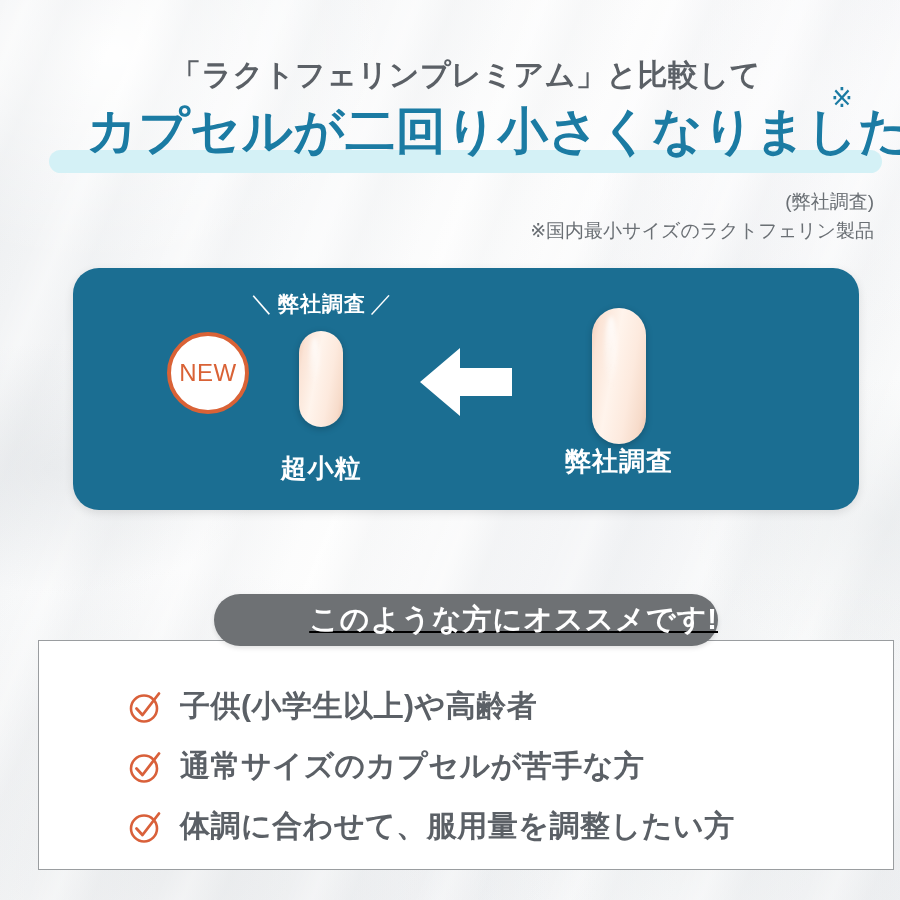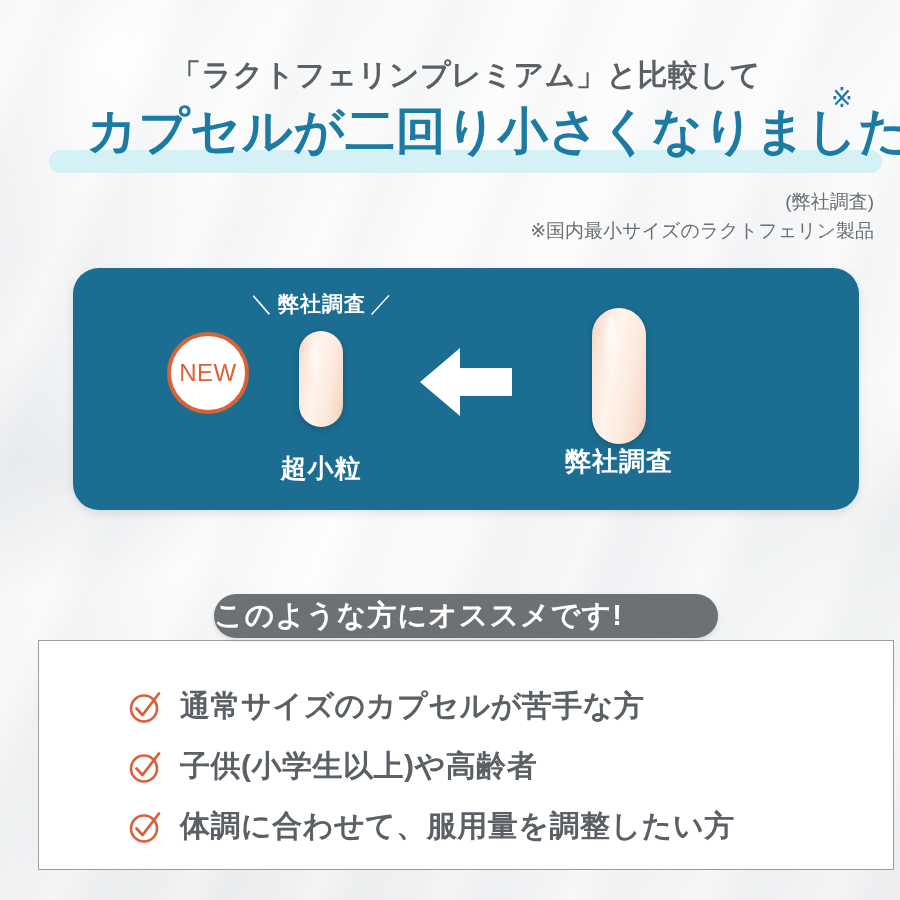--- a/index.html
+++ b/index.html
@@ -232,28 +232,29 @@
     height: 230px;
     background: #ffffff;
     border: 1px solid #9a9da0;
     box-sizing: border-box;
   }
   .rec-banner {
     position: absolute;
     left: 198px;
     top: 594px;
     width: 504px;
-    height: 44px;
+    height: 52px;
     background: #6e7174;
     border-radius: 26px;
     display: flex;
     align-items: center;
-    justify-content: flex-start;
+    justify-content: flex-end;
     box-shadow: 0 2px 5px rgba(0,0,0,0.12);
     z-index: 3;
+    text-decoration: underline;
   }
   .rec-banner-text {
     color: #ffffff;
     font-size: 29px;
     font-weight: bold;
     letter-spacing: 1px;
     white-space: nowrap;
   }
 
   .rec-list {
@@ -327,47 +328,47 @@
     <div class="cap-label cap-label-small">超小粒</div>
     <div class="cap-label cap-label-large">弊社調査</div>
 
     <div class="rec-card"></div>
 
     <div class="rec-banner">
       <span class="rec-banner-text">このような方にオススメです!</span>
     </div>
 
     <div class="rec-list">
+
+      <div class="rec-item">
+        <span class="check-icon">
+          <svg viewBox="0 0 34 34" width="34" height="34" aria-hidden="true">
+            <circle cx="16" cy="18.5" r="13" fill="none" stroke="#d9603a" stroke-width="2.6"></circle>
+            <path d="M8.5 18.5 L14.5 25 L31 3.5" fill="none" stroke="#d9603a" stroke-width="2.8" stroke-linecap="round" stroke-linejoin="round"></path>
+          </svg>
+        </span>
+        <span class="rec-text">子供(小学生以上)や高齢者</span>
+      </div>
 
       <div class="rec-item">
         <span class="check-icon">
           <svg viewBox="0 0 34 34" width="34" height="34" aria-hidden="true">
             <circle cx="16" cy="18.5" r="13" fill="none" stroke="#d9603a" stroke-width="2.6"></circle>
             <path d="M8.5 18.5 L14.5 25 L31 3.5" fill="none" stroke="#d9603a" stroke-width="2.8" stroke-linecap="round" stroke-linejoin="round"></path>
           </svg>
         </span>
         <span class="rec-text">通常サイズのカプセルが苦手な方</span>
       </div>
 
       <div class="rec-item">
         <span class="check-icon">
           <svg viewBox="0 0 34 34" width="34" height="34" aria-hidden="true">
             <circle cx="16" cy="18.5" r="13" fill="none" stroke="#d9603a" stroke-width="2.6"></circle>
             <path d="M8.5 18.5 L14.5 25 L31 3.5" fill="none" stroke="#d9603a" stroke-width="2.8" stroke-linecap="round" stroke-linejoin="round"></path>
           </svg>
         </span>
-        <span class="rec-text">子供(小学生以上)や高齢者</span>
-      </div>
-
-      <div class="rec-item">
-        <span class="check-icon">
-          <svg viewBox="0 0 34 34" width="34" height="34" aria-hidden="true">
-            <circle cx="16" cy="18.5" r="13" fill="none" stroke="#d9603a" stroke-width="2.6"></circle>
-            <path d="M8.5 18.5 L14.5 25 L31 3.5" fill="none" stroke="#d9603a" stroke-width="2.8" stroke-linecap="round" stroke-linejoin="round"></path>
-          </svg>
-        </span>
         <span class="rec-text">体調に合わせて、服用量を調整したい方</span>
       </div>
 
     </div>
 
   </div>
 </div>
 
 </body></html>

